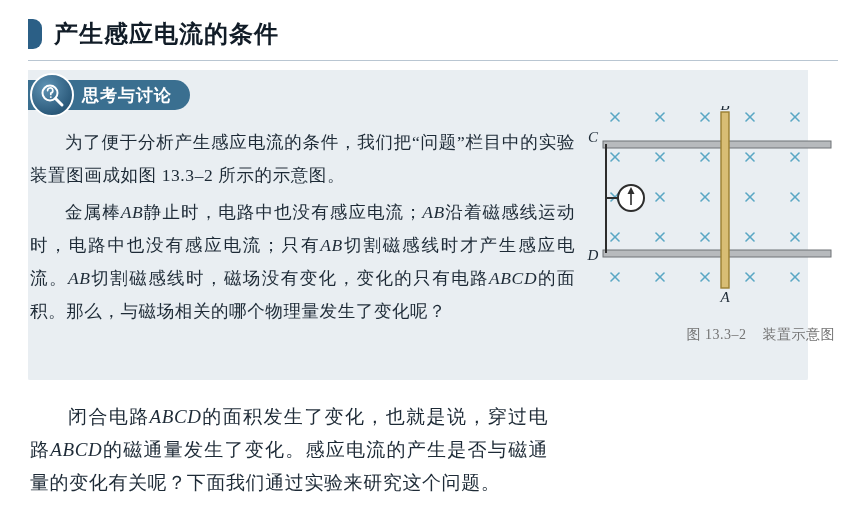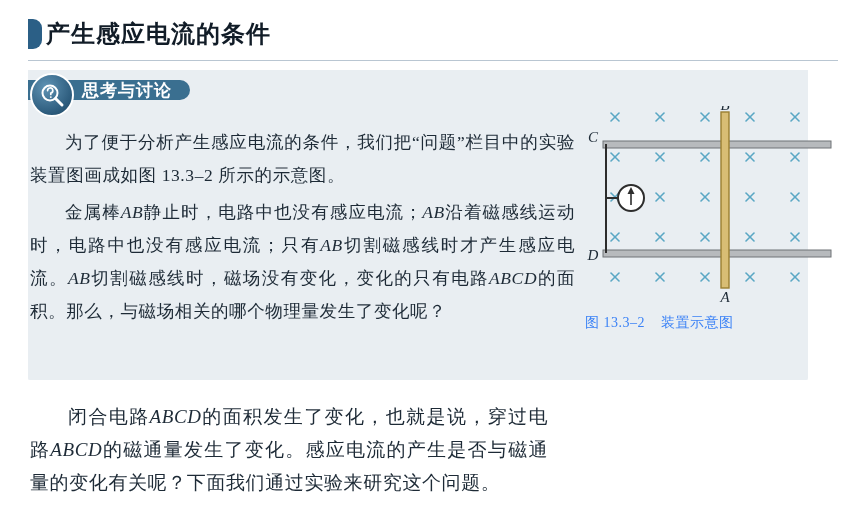--- a/index.html
+++ b/index.html
@@ -16,21 +16,21 @@
     overflow: hidden;
   }
 
   
   .heading {
     position: absolute;
     left: 28px;
     top: 18px;
     display: flex;
     align-items: center;
-    gap: 4px;
+    gap: 12px;
   }
   .heading-marker {
     width: 14px;
     height: 30px;
     background: #2b5f86;
     border-radius: 0 9px 9px 0;
   }
   .heading-text {
     font-size: 24px;
     font-weight: bold;
@@ -65,21 +65,21 @@
     height: 310px;
     background: linear-gradient(to bottom, rgba(233,238,242,1) 70%, rgba(233,238,242,0.35) 100%);
     pointer-events: none;
   }
 
   
   .tag {
     position: absolute;
     left: 28px;
     top: 80px;
-    height: 20px;
+    height: 30px;
     display: flex;
     align-items: center;
     background: #3a6f90;
     border-radius: 0 16px 16px 0;
     padding: 0 18px 0 54px;
     color: #ffffff;
     font-size: 17px;
     font-weight: bold;
     font-family: "DejaVu Sans", "Liberation Sans", sans-serif;
     letter-spacing: 1px;
@@ -134,24 +134,24 @@
 
   
   .figure {
     position: absolute;
     left: 585px;
     top: 106px;
     width: 250px;
   }
   .figure svg { display: block; }
   .figure-caption {
-    margin-top: 8px;
-    text-align: left;
+    margin-top: 20px;
+    text-align: right;
     font-size: 14px;
-    color: #3b82f6;
+    color: #737373;
     letter-spacing: 0.5px;
     font-family: "Liberation Serif", "DejaVu Serif", serif;
   }
 </style>
 </head>
 <body>
 
 <div class="heading">
   <div class="heading-marker"></div>
   <div class="heading-text">产生感应电流的条件</div>

